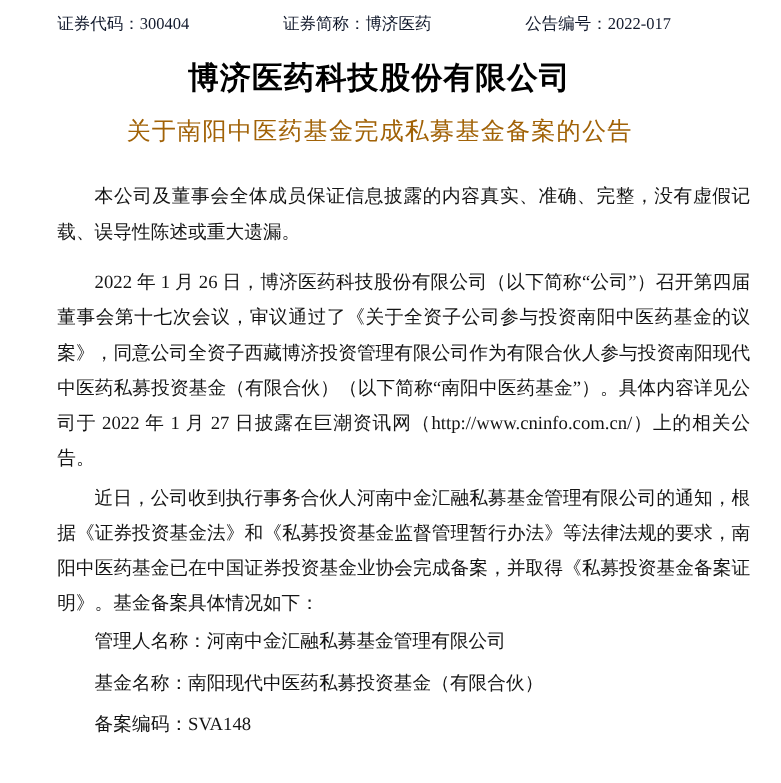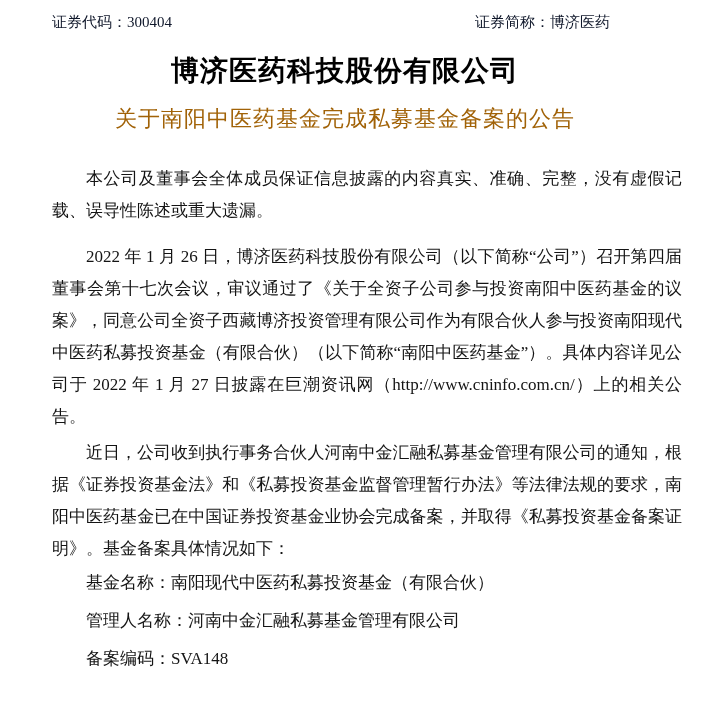--- a/index.html
+++ b/index.html
@@ -68,40 +68,41 @@
   }
 </style>
 </head>
 <body>
 
 <div class="page">
 
   <div class="doc-header">
     <span>证券代码：300404</span>
     <span>证券简称：博济医药</span>
+    <span>公告编号：2022-017</span>
   </div>
 
   <h1 class="doc-title">博济医药科技股份有限公司</h1>
 
   <h2 class="doc-subtitle">关于南阳中医药基金完成私募基金备案的公告</h2>
 
   <div class="doc-body">
 
     <p class="disclaimer">本公司及董事会全体成员保证信息披露的内容真实、准确、完整，没有虚假记载、误导性陈述或重大遗漏。</p>
 
     <p class="para-board">2022 年 1 月 26 日，博济医药科技股份有限公司（以下简称“公司”）召开第四届董事会第十七次会议，审议通过了《关于全资子公司参与投资南阳中医药基金的议案》，同意公司全资子西藏博济投资管理有限公司作为有限合伙人参与投资南阳现代中医药私募投资基金（有限合伙）（以下简称“南阳中医药基金”）。具体内容详见公司于 2022 年 1 月 27 日披露在巨潮资讯网（http://www.cninfo.com.cn/）上的相关公告。</p>
 
     <p class="para-filing">近日，公司收到执行事务合伙人河南中金汇融私募基金管理有限公司的通知，根据《证券投资基金法》和《私募投资基金监督管理暂行办法》等法律法规的要求，南阳中医药基金已在中国证券投资基金业协会完成备案，并取得《私募投资基金备案证明》。基金备案具体情况如下：</p>
 
     <p class="detail-row">
-      <span>基金名称：</span><span>南阳现代中医药私募投资基金（有限合伙）</span>
+      <span>管理人名称：</span><span>河南中金汇融私募基金管理有限公司</span>
     </p>
 
     <p class="detail-row">
-      <span>管理人名称：</span><span>河南中金汇融私募基金管理有限公司</span>
+      <span>基金名称：</span><span>南阳现代中医药私募投资基金（有限合伙）</span>
     </p>
 
 
     <p class="detail-row">
       <span>备案编码：</span><span>SVA148</span>
     </p>
 
   </div>
 </div>
 

